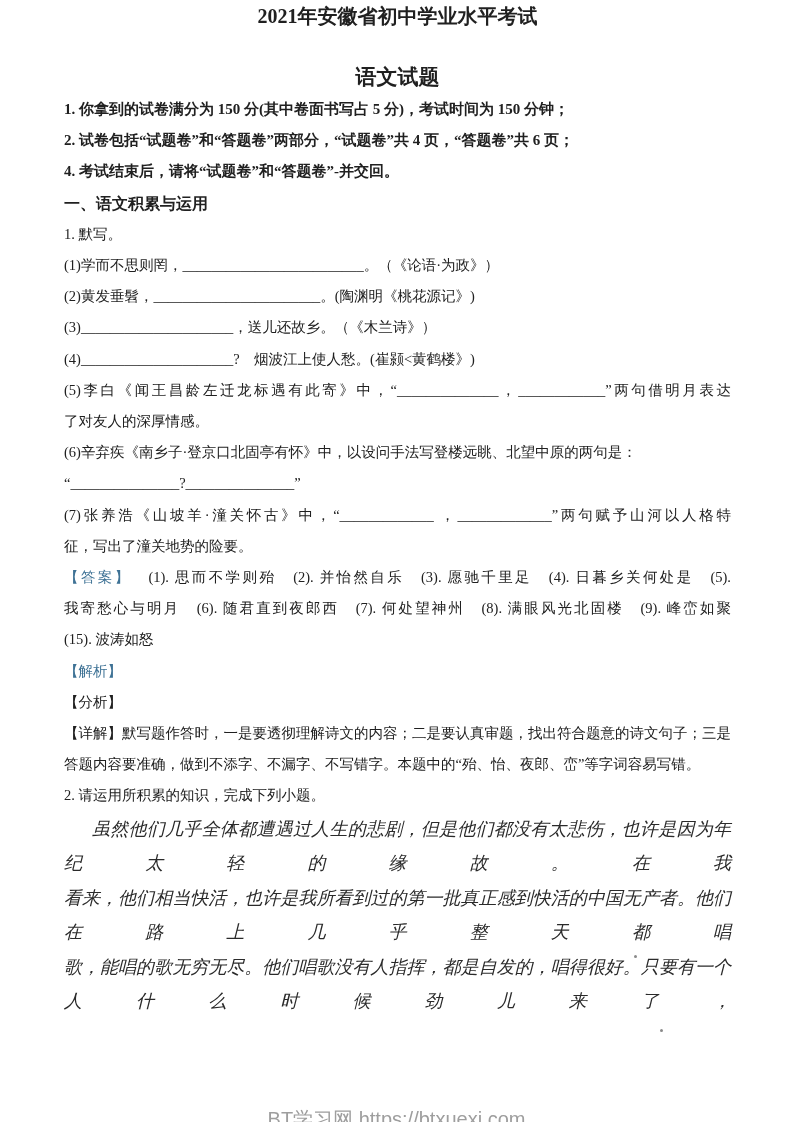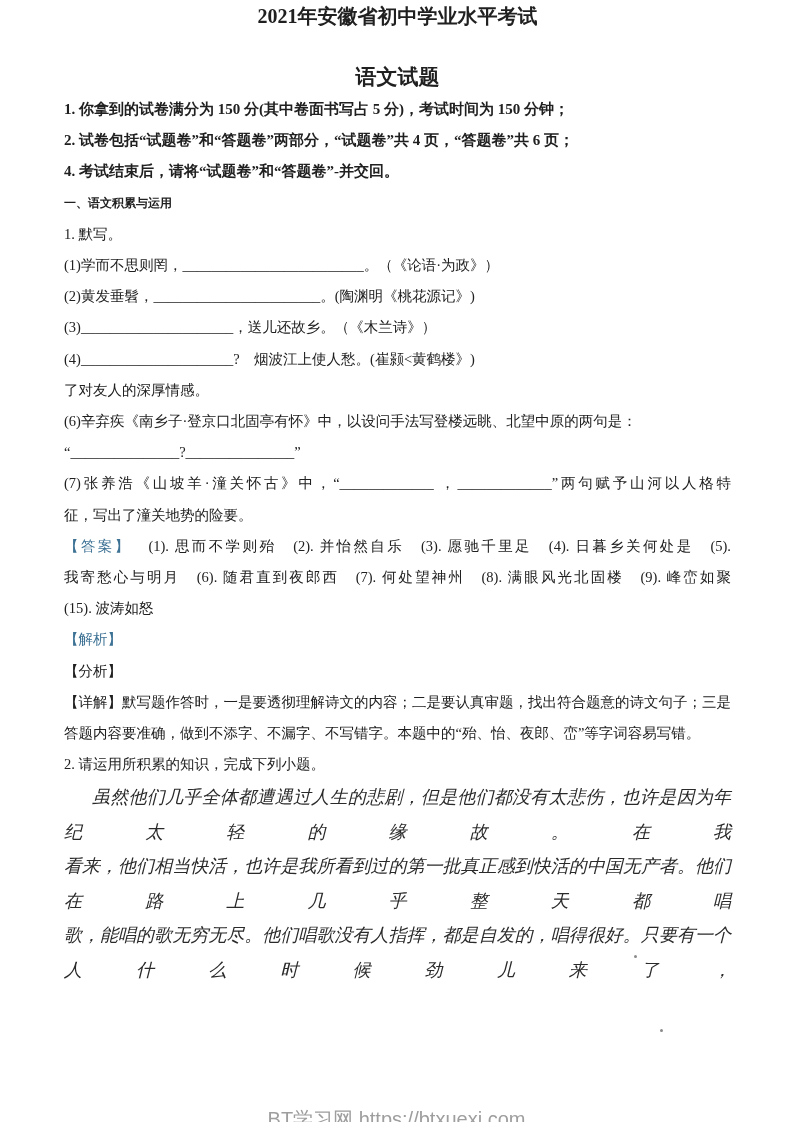--- a/index.html
+++ b/index.html
@@ -44,21 +44,21 @@
   }
   .notice-heading {
     font-size: 15.5px;
     font-weight: bold;
   }
   .notice-item {
     font-size: 15px;
     font-weight: bold;
   }
   .section-heading {
-    font-size: 12px;
+    font-size: 16px;
     font-weight: bold;
   }
   .fill {
     white-space: normal;
     text-align: justify;
     text-align-last: justify;
     text-justify: inter-character;
   }
   .blue {
     color: #3e7295;
@@ -108,20 +108,21 @@
     <div class="line notice-item">2. 试卷包括“试题卷”和“答题卷”两部分，“试题卷”共 4 页，“答题卷”共 6 页；</div>
     <div class="line notice-item">4. 考试结束后，请将“试题卷”和“答题卷”-并交回。</div>
 
     <div class="line section-heading">一、语文积累与运用</div>
 
     <div class="line">1. 默写。</div>
     <div class="line">(1)学而不思则罔，_________________________。（《论语·为政》）</div>
     <div class="line">(2)黄发垂髫，_______________________。(陶渊明《桃花源记》)</div>
     <div class="line">(3)_____________________，送儿还故乡。（《木兰诗》）</div>
     <div class="line">(4)_____________________?　烟波江上使人愁。(崔颢&lt;黄鹤楼》)</div>
+    <div class="line fill">(5)李白《闻王昌龄左迁龙标遇有此寄》中，“______________，____________”两句借明月表达</div>
     <div class="line">了对友人的深厚情感。</div>
     <div class="line">(6)辛弃疾《南乡子·登京口北固亭有怀》中，以设问手法写登楼远眺、北望中原的两句是：</div>
     <div class="line">“_______________?_______________”</div>
     <div class="line fill">(7)张养浩《山坡羊·潼关怀古》中，“_____________ ，_____________”两句赋予山河以人格特</div>
     <div class="line">征，写出了潼关地势的险要。</div>
 
     <div class="line fill"><span class="blue">【答案】</span><span>　(1). 思而不学则殆　(2). 并怡然自乐　(3). 愿驰千里足　(4). 日暮乡关何处是　(5).</span></div>
     <div class="line fill">我寄愁心与明月　(6). 随君直到夜郎西　(7). 何处望神州　(8). 满眼风光北固楼　(9). 峰峦如聚</div>
     <div class="line">(15). 波涛如怒</div>
 

